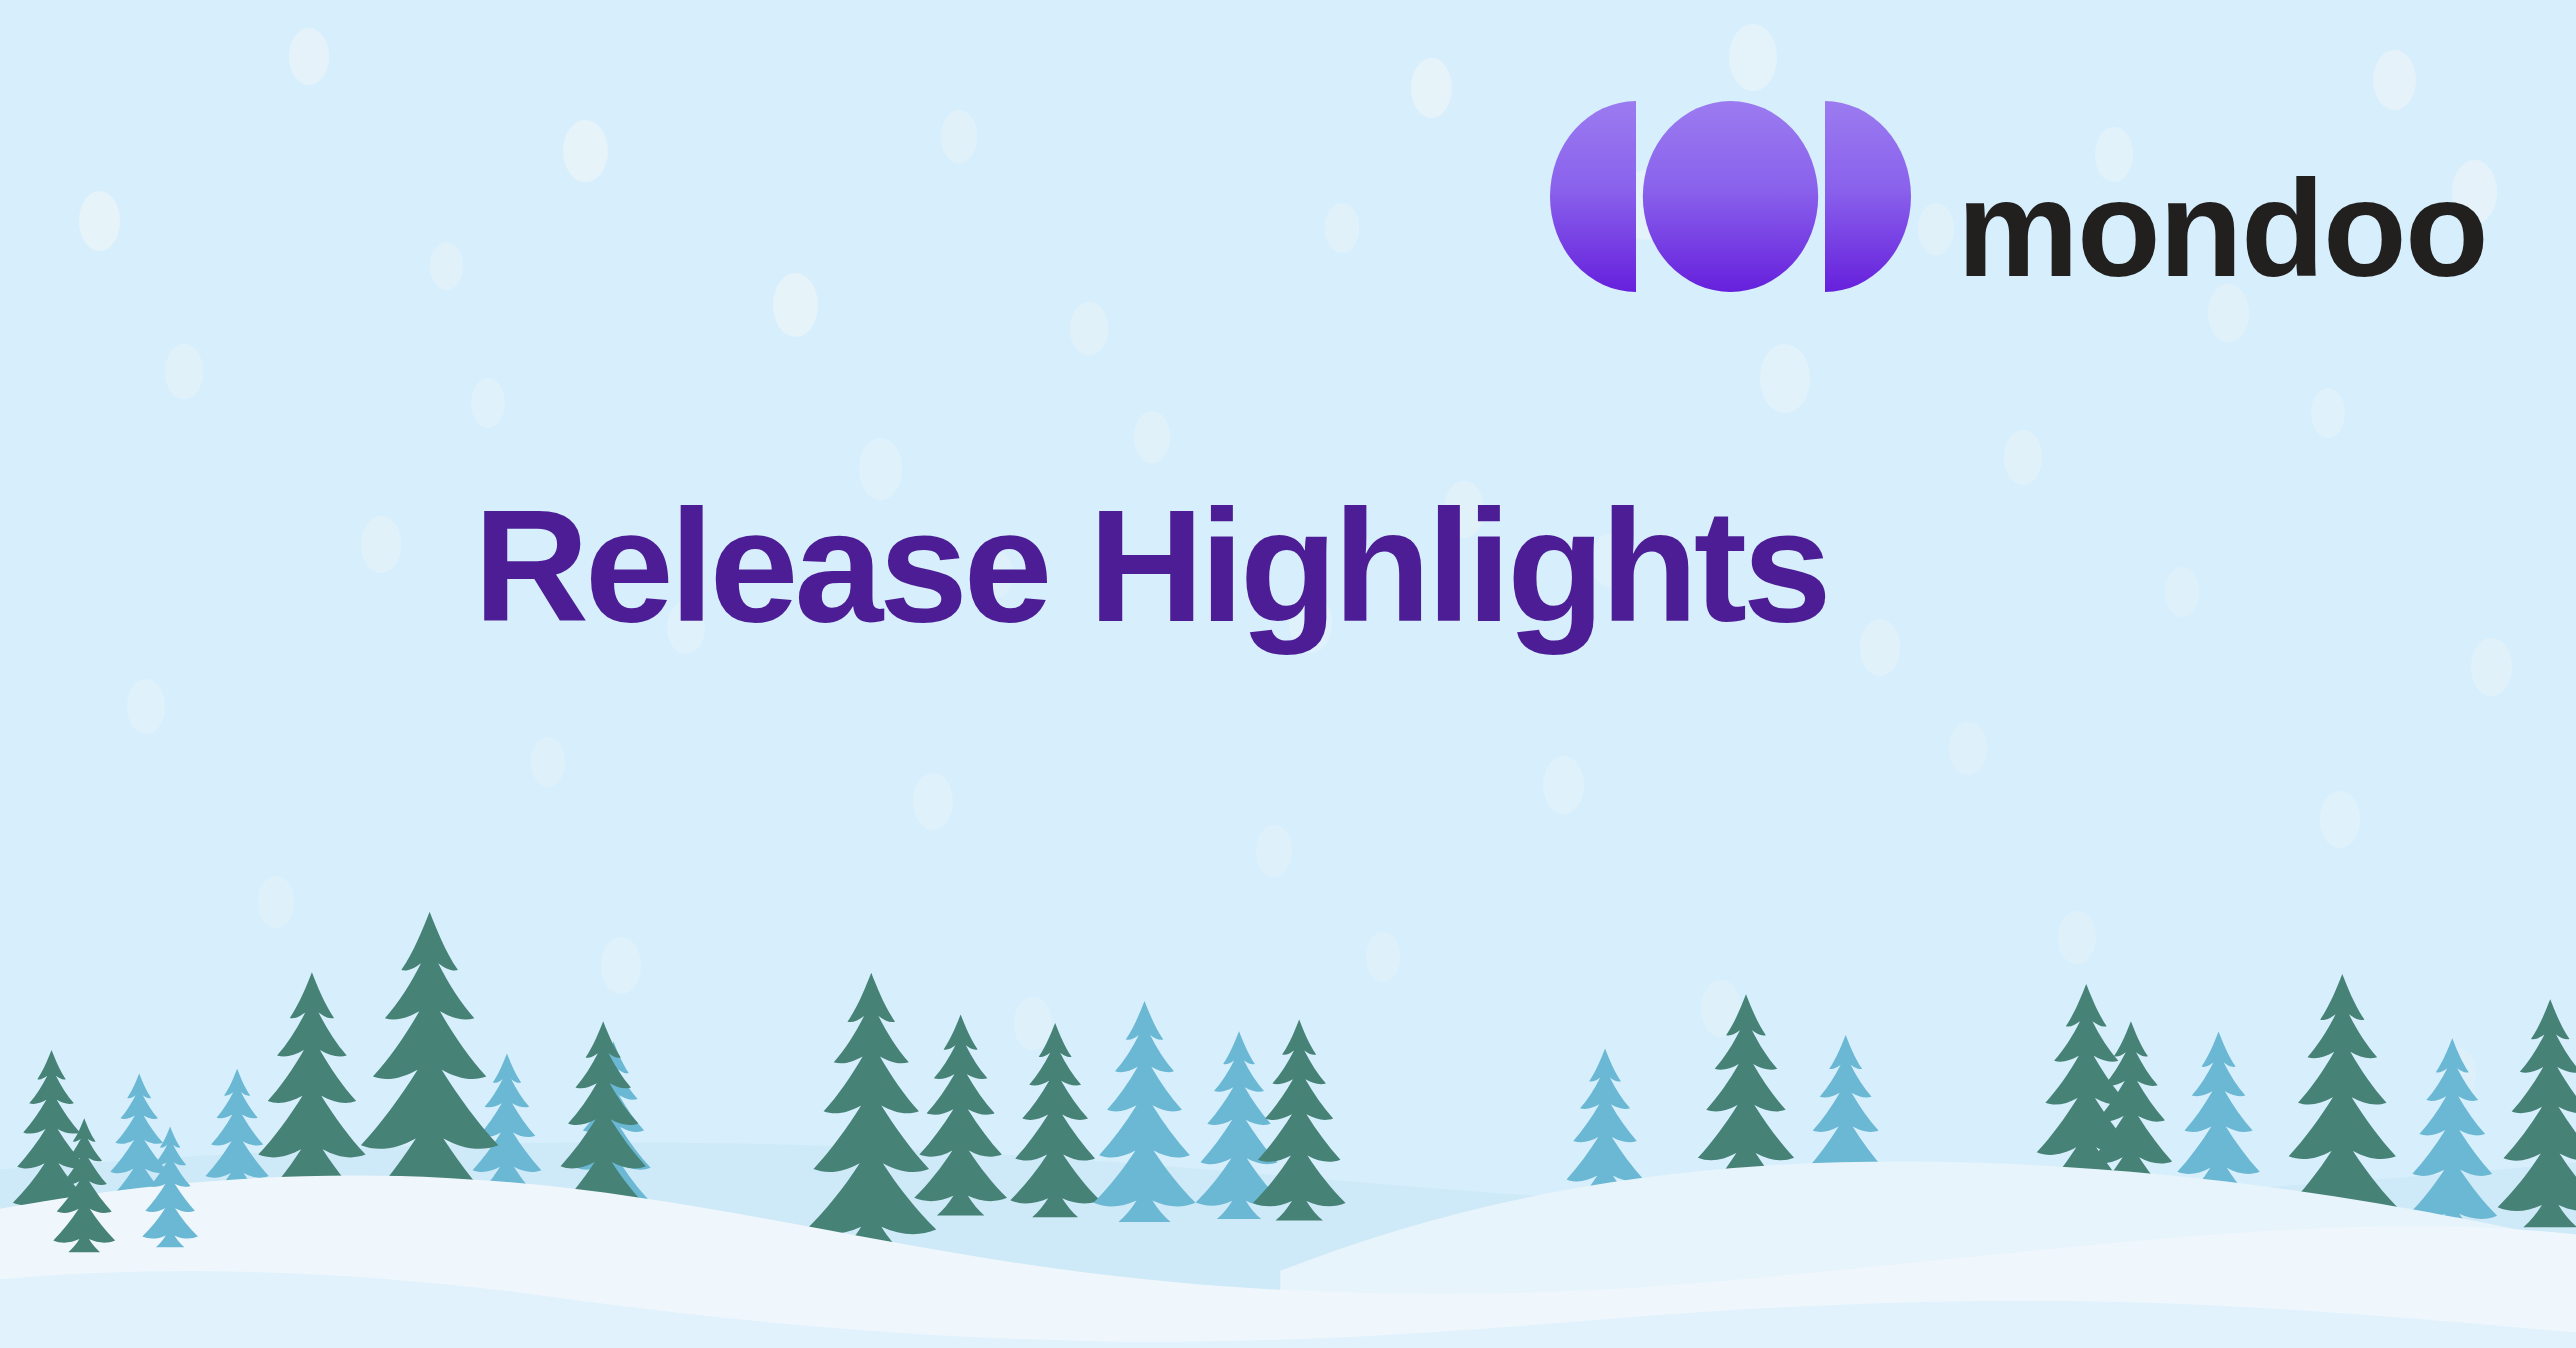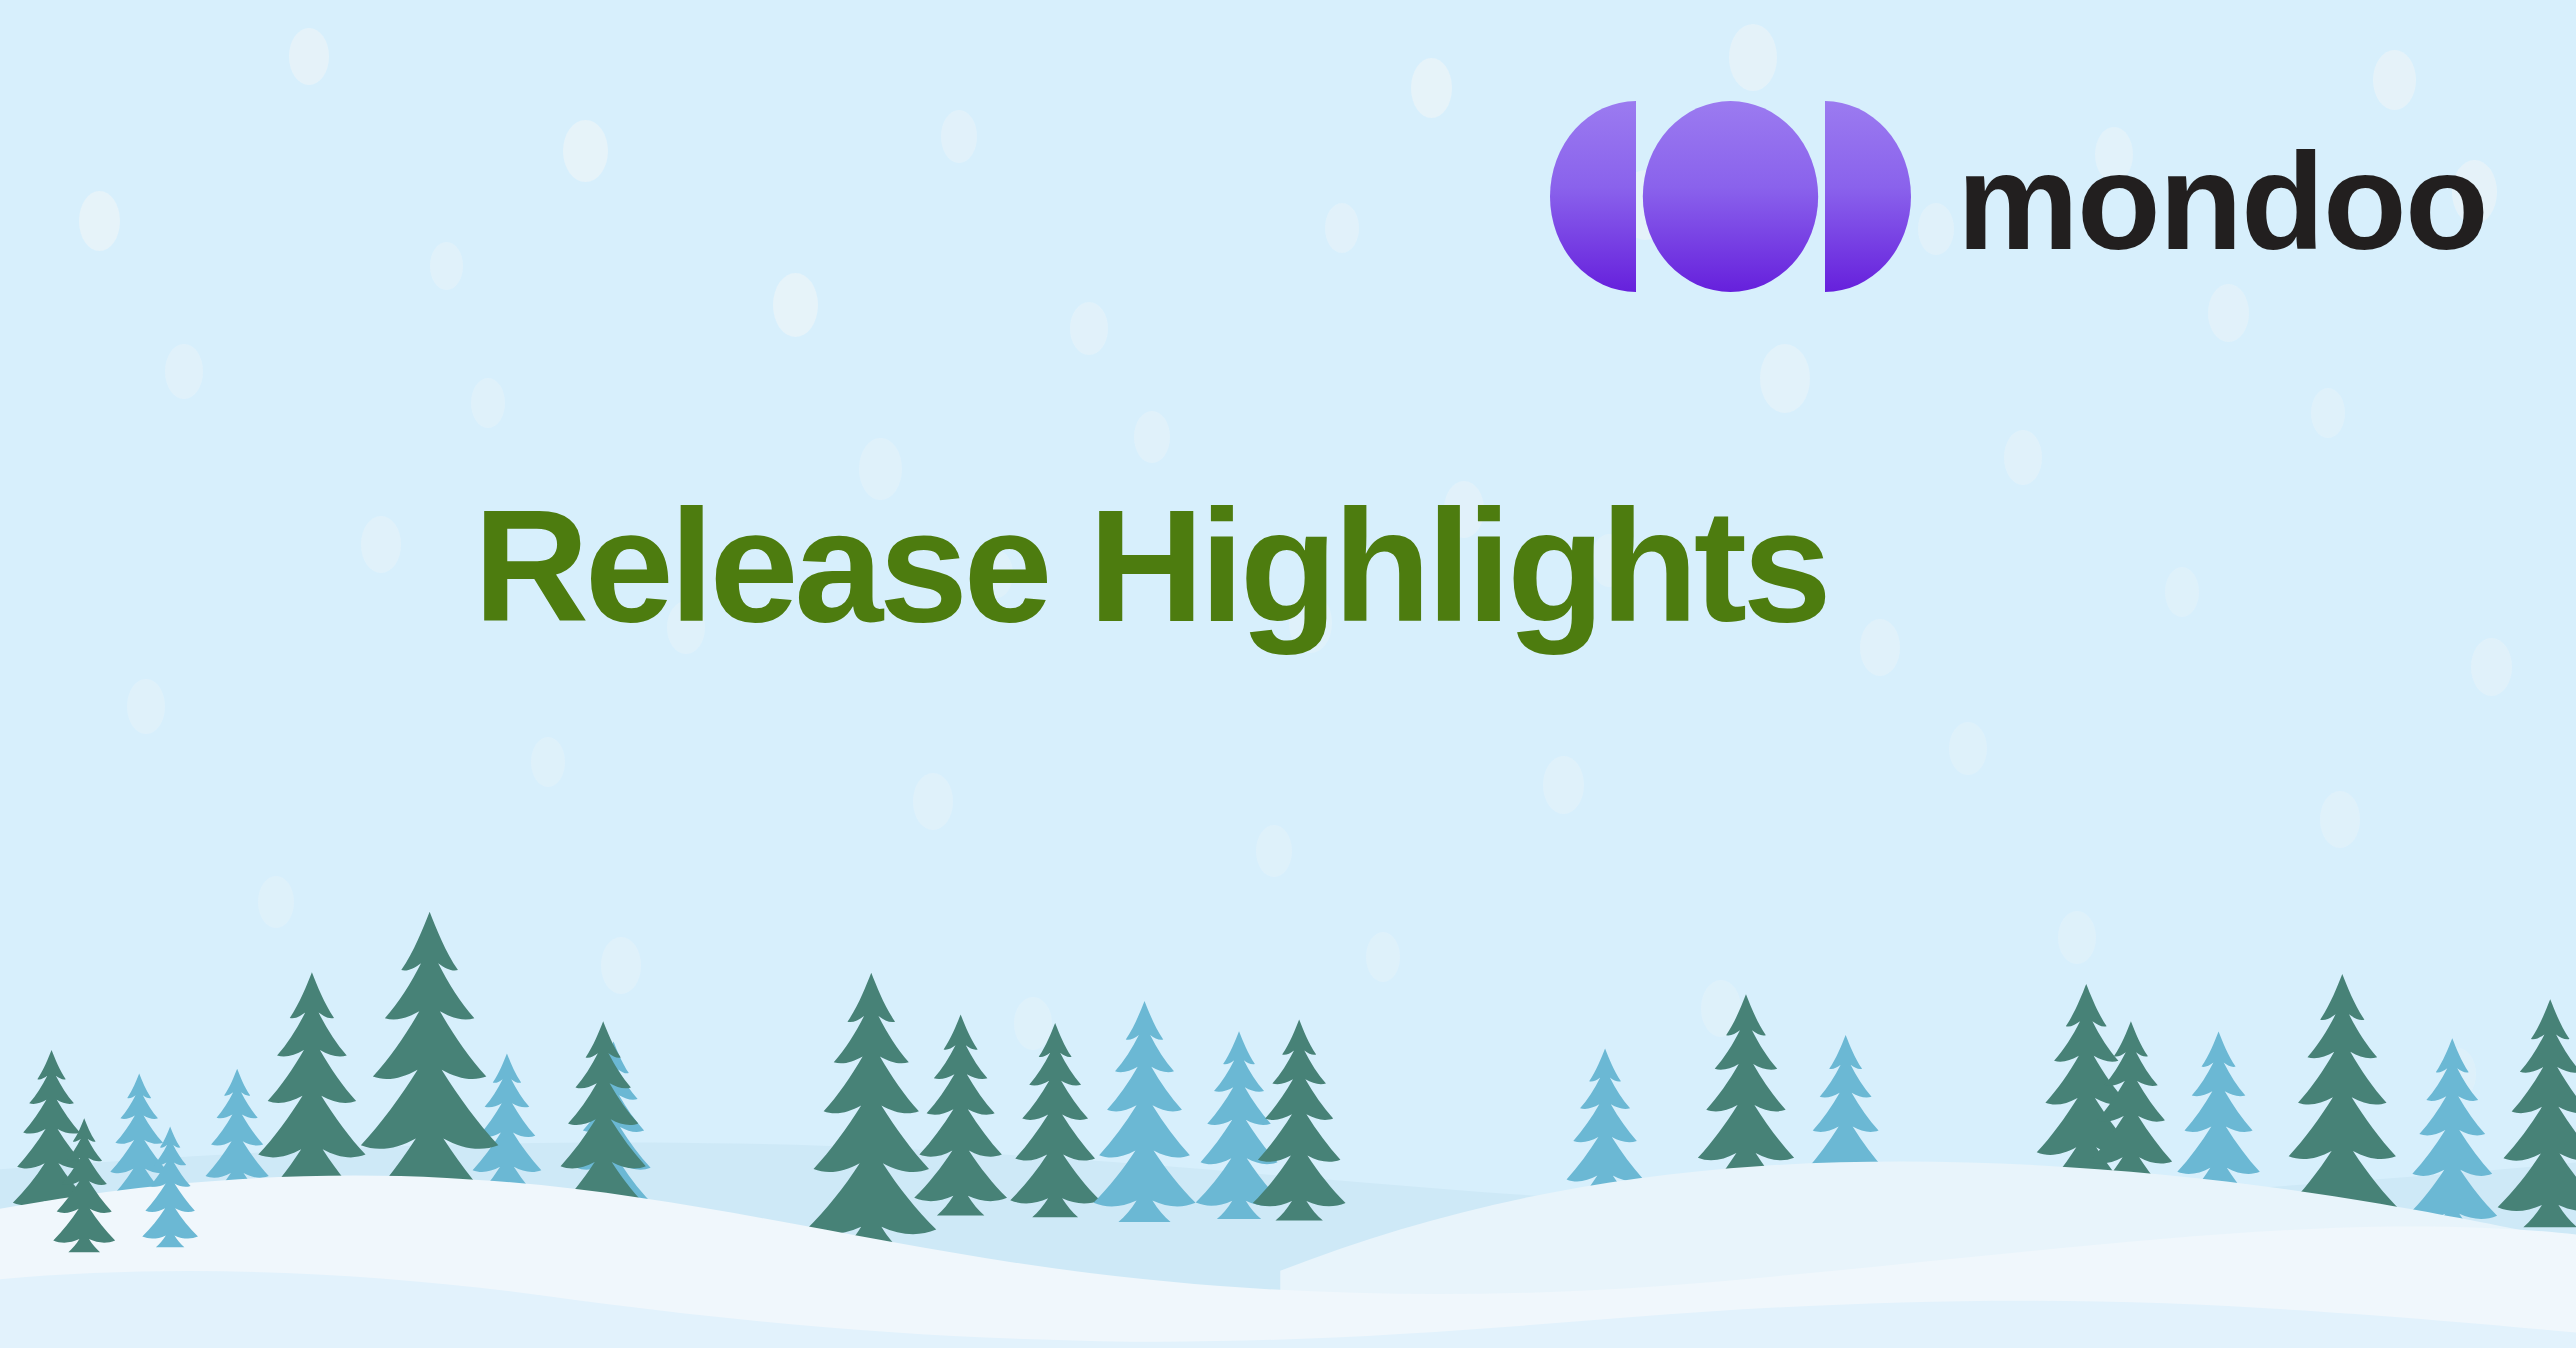--- a/index.html
+++ b/index.html
@@ -49,21 +49,21 @@
     height: 481px;
     display: block;
   }
 
   
   .logo {
     position: absolute;
     top: 101px;
     right: 89px;
     display: flex;
-    align-items: center;
+    align-items: flex-end;
     gap: 46px;
   }
   .logo-mark {
     display: block;
     width: 361px;
     height: 191px;
   }
   .logo-word {
     font-family: "Liberation Sans", sans-serif;
     font-size: 137px;
@@ -82,21 +82,21 @@
     right: 0;
     top: 481px;
     text-align: center;
     padding-right: 275px;
   }
   .page-title {
     font-family: "Liberation Sans", sans-serif;
     font-size: 160px;
     font-weight: 700;
     letter-spacing: -4.3px;
-    color: #4d7c0f;
+    color: #4c1d95;
     line-height: 1.06;
     margin: 0;
     white-space: nowrap;
   }
   .page-subtitle {
     font-family: "Liberation Sans", sans-serif;
     font-size: 101px;
     font-weight: 700;
     letter-spacing: -1.7px;
     color: #000000;

